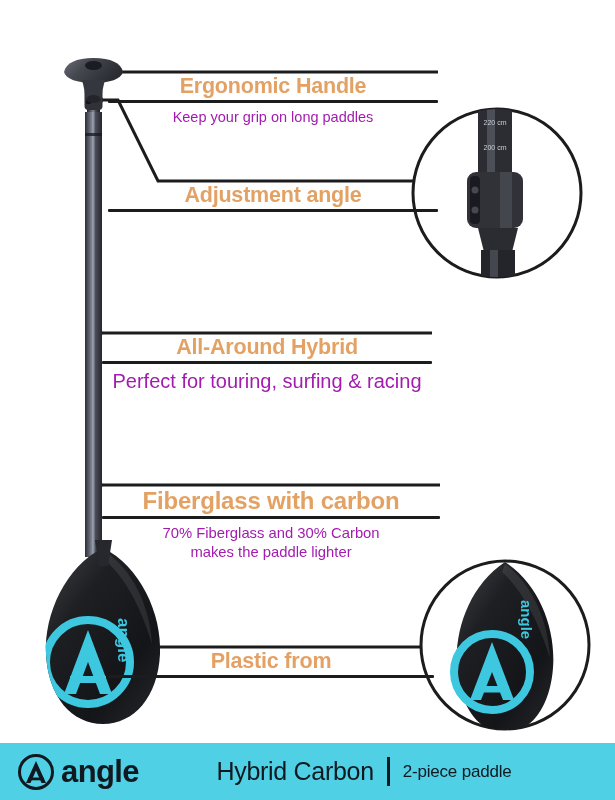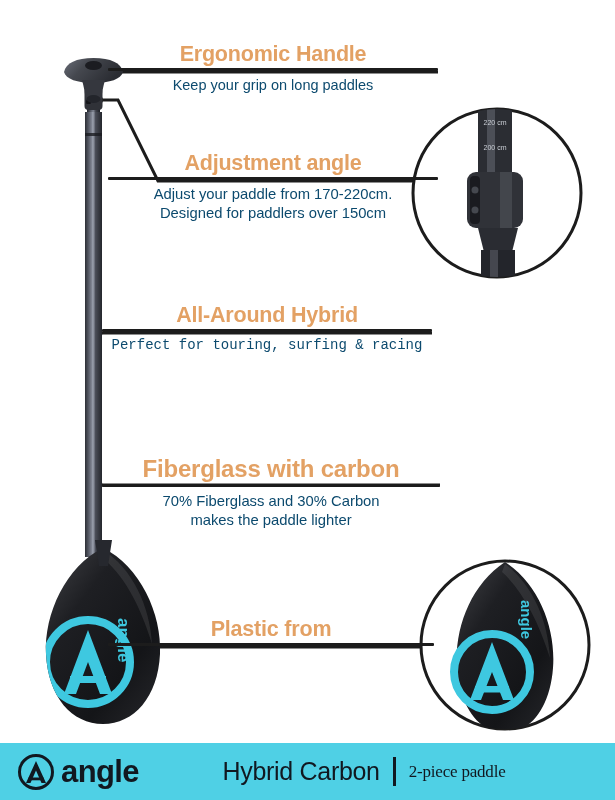--- a/index.html
+++ b/index.html
@@ -11,43 +11,44 @@
   }
   #stage { position: relative; width: 615px; height: 800px; background: #fff; }
 
   
   .callout { position: absolute; text-align: center; }
   .callout .title {
     color: #e3a164;
     font-weight: bold;
     letter-spacing: -0.2px;
     white-space: nowrap;
+    margin-top: 32px;
   }
   .callout .rule {
     height: 3px; background: #1c1c1c; width: 100%;
     margin-top: 1px; border-radius: 1px;
   }
   .callout .body {
-    color: #0c4a6e;
+    color: #a21caf;
     line-height: 1.28;
     margin-top: 5px;
     white-space: pre-line;
   }
 
   #co-handle      { left: 108px; top: 42px;  width: 330px; }
   #co-handle .title { font-size: 21.5px; }
   #co-handle .body  { font-size: 14.5px; }
 
   #co-adjust      { left: 108px; top: 151px; width: 330px; }
   #co-adjust .title { font-size: 21.5px; }
   #co-adjust .body  { font-size: 14.8px; }
 
   #co-allaround   { left: 102px; top: 303px; width: 330px; }
   #co-allaround .title { font-size: 21.5px; }
-  #co-allaround .body  { font-size: 14px; font-family: Liberation Mono, monospace; }
+  #co-allaround .body  { font-size: 20px; }
 
   #co-fiber       { left: 102px; top: 455px; width: 338px; }
   #co-fiber .title { font-size: 24px; }
   #co-fiber .body  { font-size: 14.8px; }
 
   #co-plastic     { left: 108px; top: 617px; width: 326px; }
   #co-plastic .title { font-size: 21.5px; }
   #co-plastic .body  { font-size: 14.8px; }
 
   
@@ -65,21 +66,21 @@
   #brand .word {
     font-size: 31px; font-weight: bold; color: #111820;
     letter-spacing: -0.6px; margin-left: 6px;
   }
   #tagline {
     flex: 1; display: flex; align-items: center;
     justify-content: center; gap: 13px; padding-right: 26px;
   }
   #tagline .prod { font-size: 25px; color: #111820; letter-spacing: -0.3px; }
   #tagline .bar  { width: 3px; height: 29px; background: #111820; }
-  #tagline .sub  { font-size: 17px; color: #111820; letter-spacing: -0.2px; font-family: Liberation Serif, serif; }
+  #tagline .sub  { font-size: 17px; color: #111820; letter-spacing: -0.2px; }
 </style>
 </head>
 <body>
 
 <div id="stage">
 
   <svg id="leaders" viewBox="0 0 615 760">
     <defs>
       <linearGradient id="shaftGrad" x1="0" y1="0" x2="1" y2="0">
         <stop offset="0%" stop-color="#2c2e35"></stop>
@@ -221,22 +222,20 @@
 
   <div class="callout" id="co-handle">
     <div class="title">Ergonomic Handle</div>
     <div class="rule"></div>
     <div class="body">Keep your grip on long paddles</div>
   </div>
 
   <div class="callout" id="co-adjust">
     <div class="title">Adjustment angle</div>
     <div class="rule"></div>
-    <div class="body">Adjust your paddle from 170-220cm.
-Designed for paddlers over 150cm</div>
   </div>
 
   <div class="callout" id="co-allaround">
     <div class="title">All-Around Hybrid</div>
     <div class="rule"></div>
     <div class="body">Perfect for touring, surfing &amp; racing</div>
   </div>
 
   <div class="callout" id="co-fiber">
     <div class="title">Fiberglass with carbon</div>

